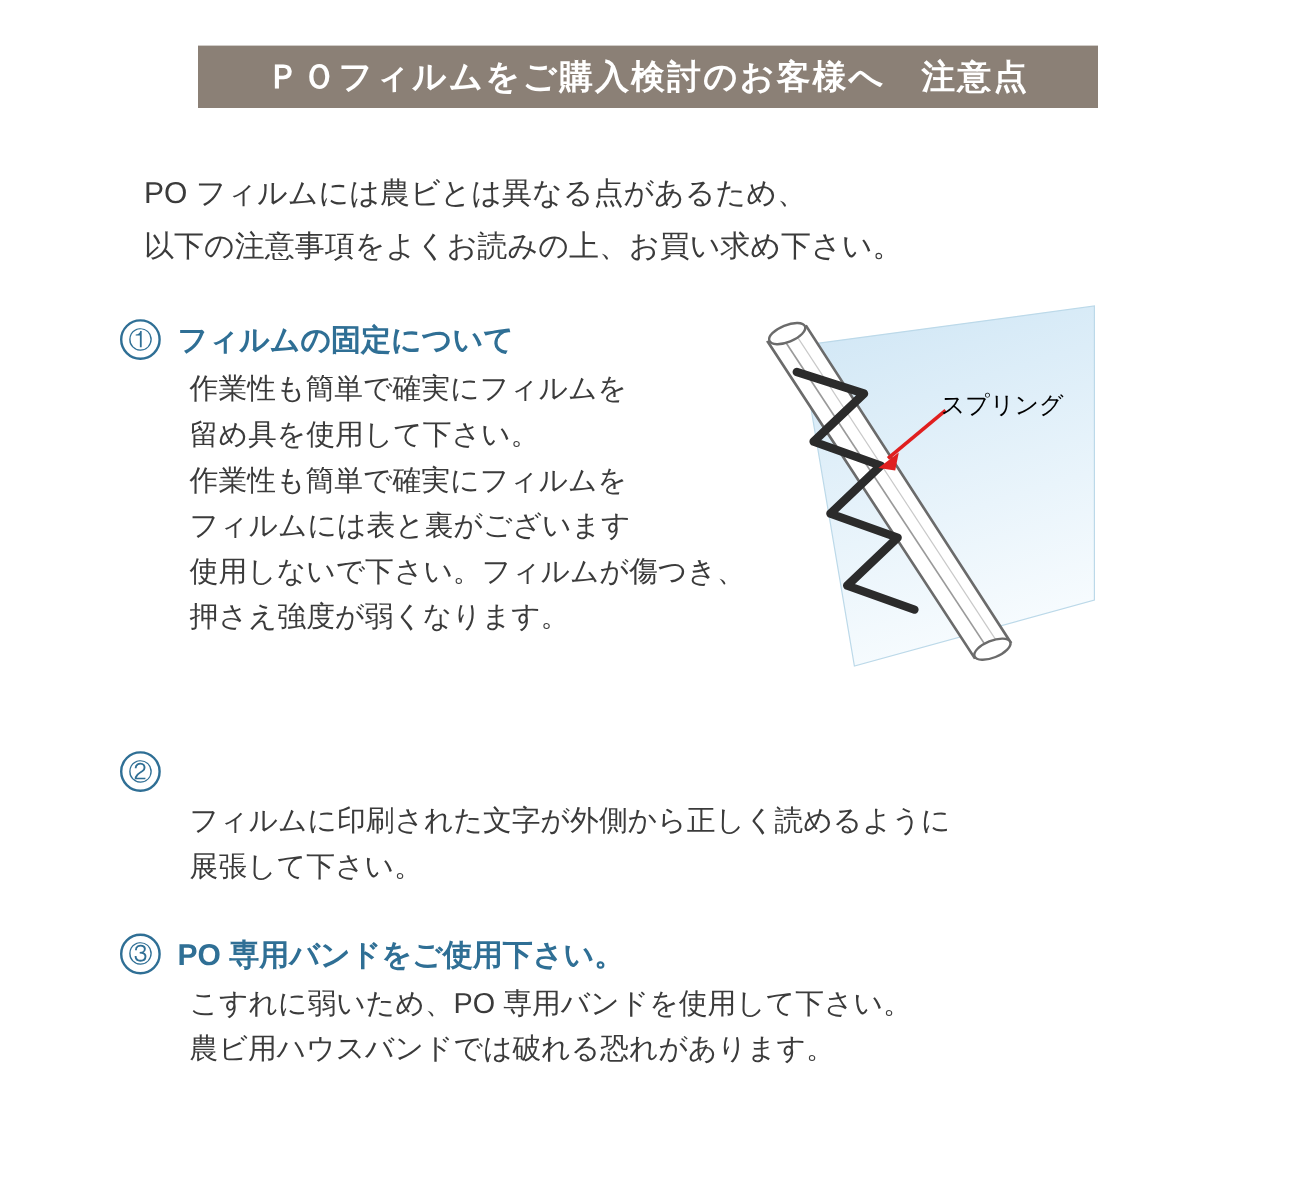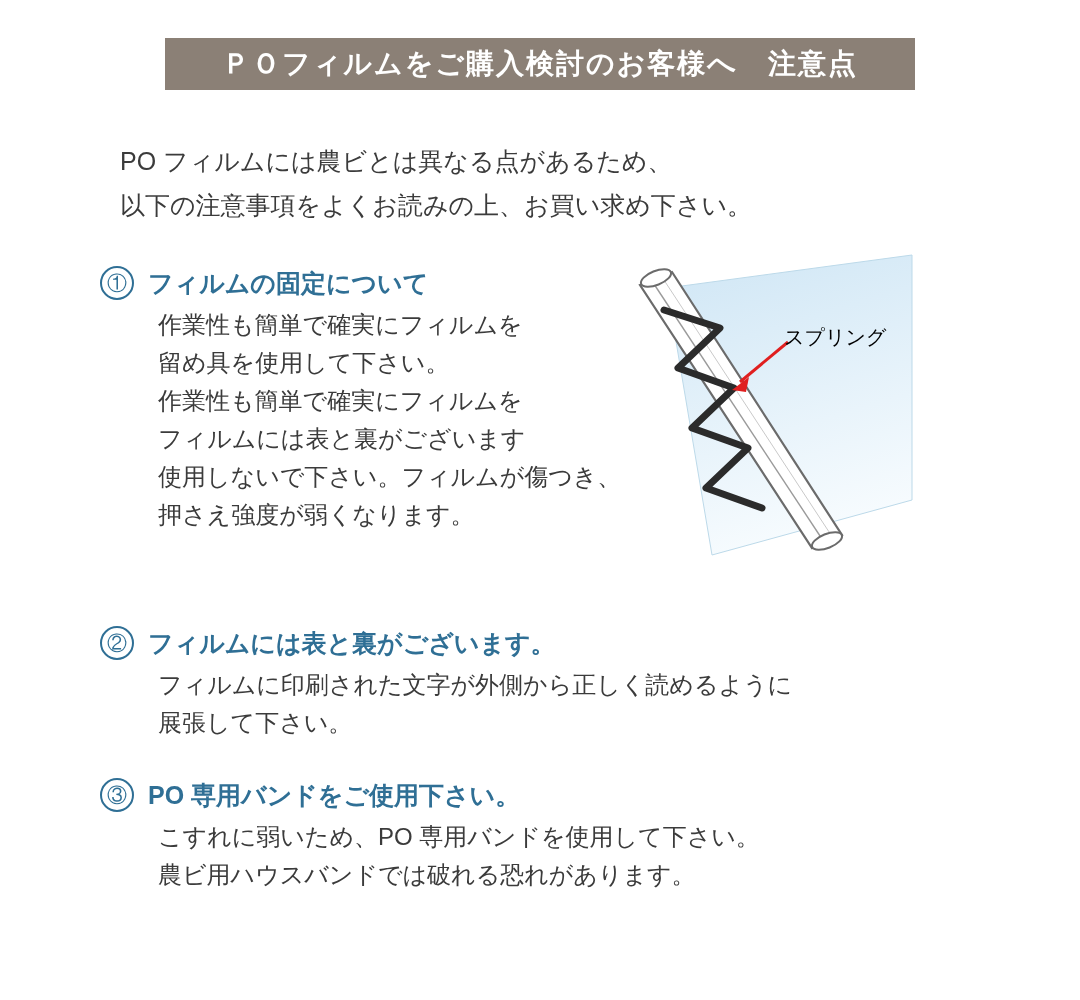--- a/index.html
+++ b/index.html
@@ -158,21 +158,20 @@
 
     <line x1="176" y1="92" x2="128" y2="132" stroke="#e01f1f" stroke-width="3"></line>
     <polygon points="120,140 137,127 134,142" fill="#e01f1f"></polygon>
   </svg>
   <div class="spring-label">スプリング</div>
 </div>
 
 <div class="section sec2">
   <div class="sec-head">
     <span class="num-circle">②</span>
-    <span class="sec-title">フィルムには表と裏がございます。</span>
   </div>
   <div class="sec-body">
     <div>フィルムに印刷された文字が外側から正しく読めるように</div>
     <div>展張して下さい。</div>
   </div>
 </div>
 
 <div class="section sec3">
   <div class="sec-head">
     <span class="num-circle">③</span>

